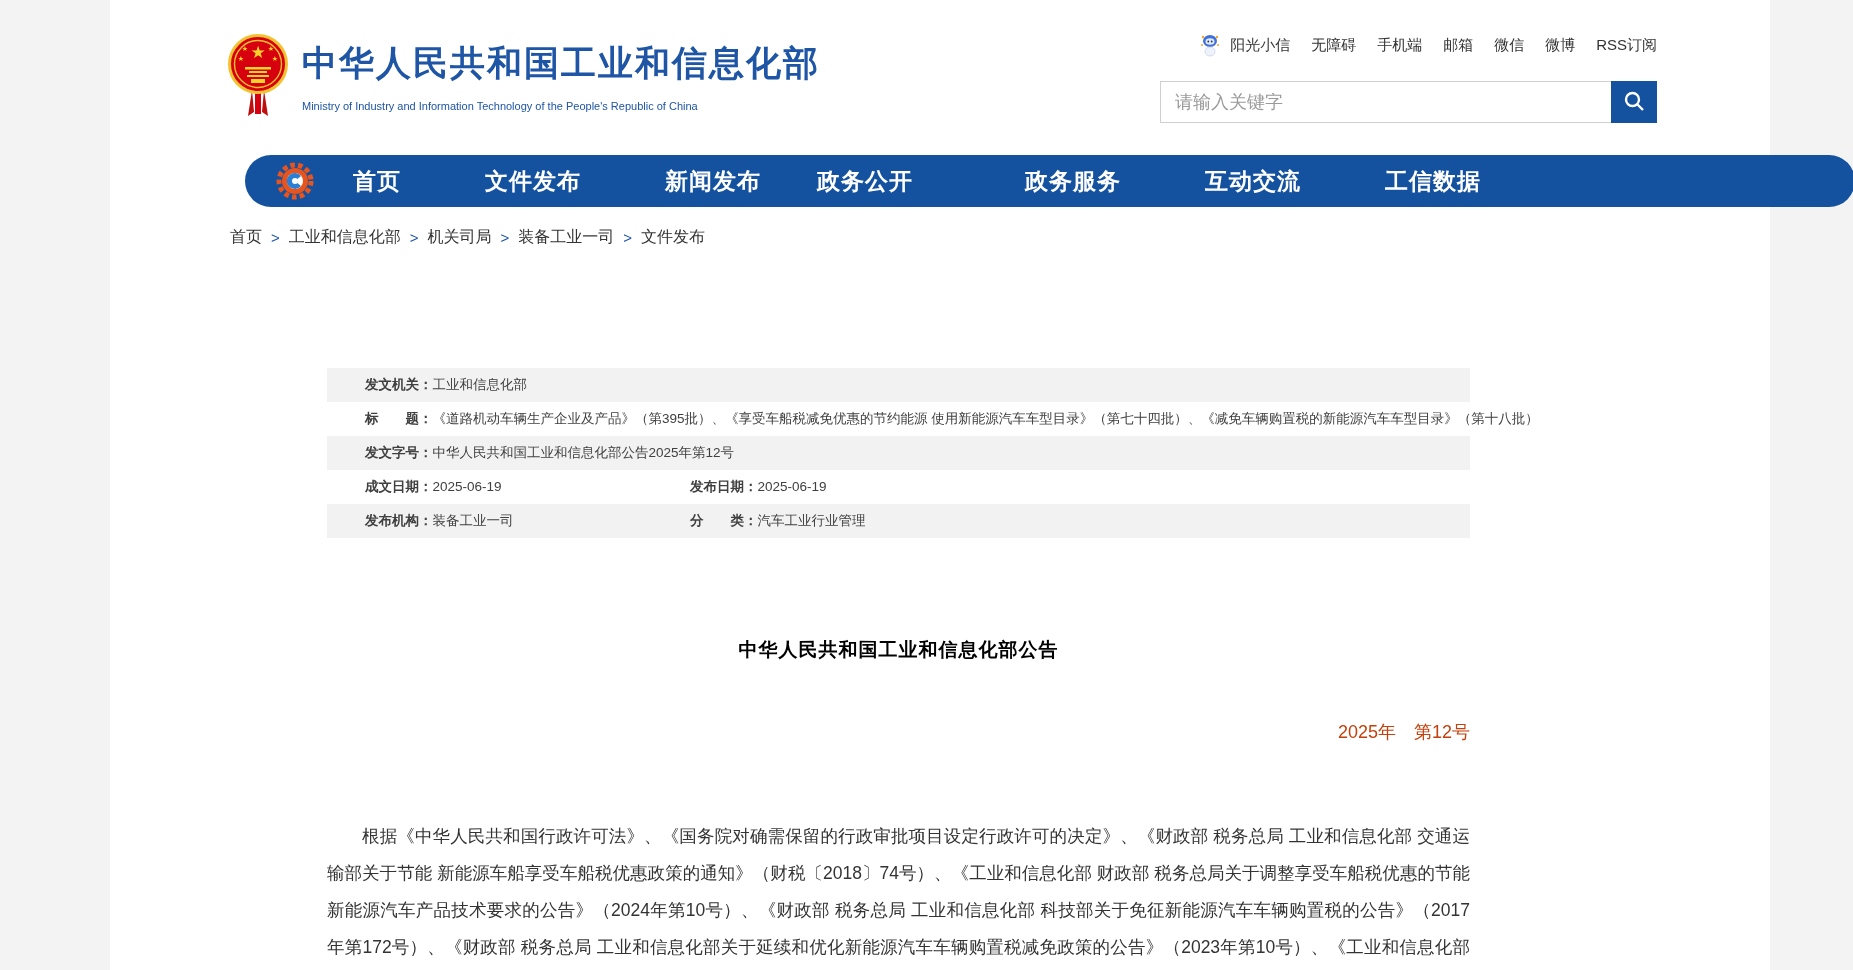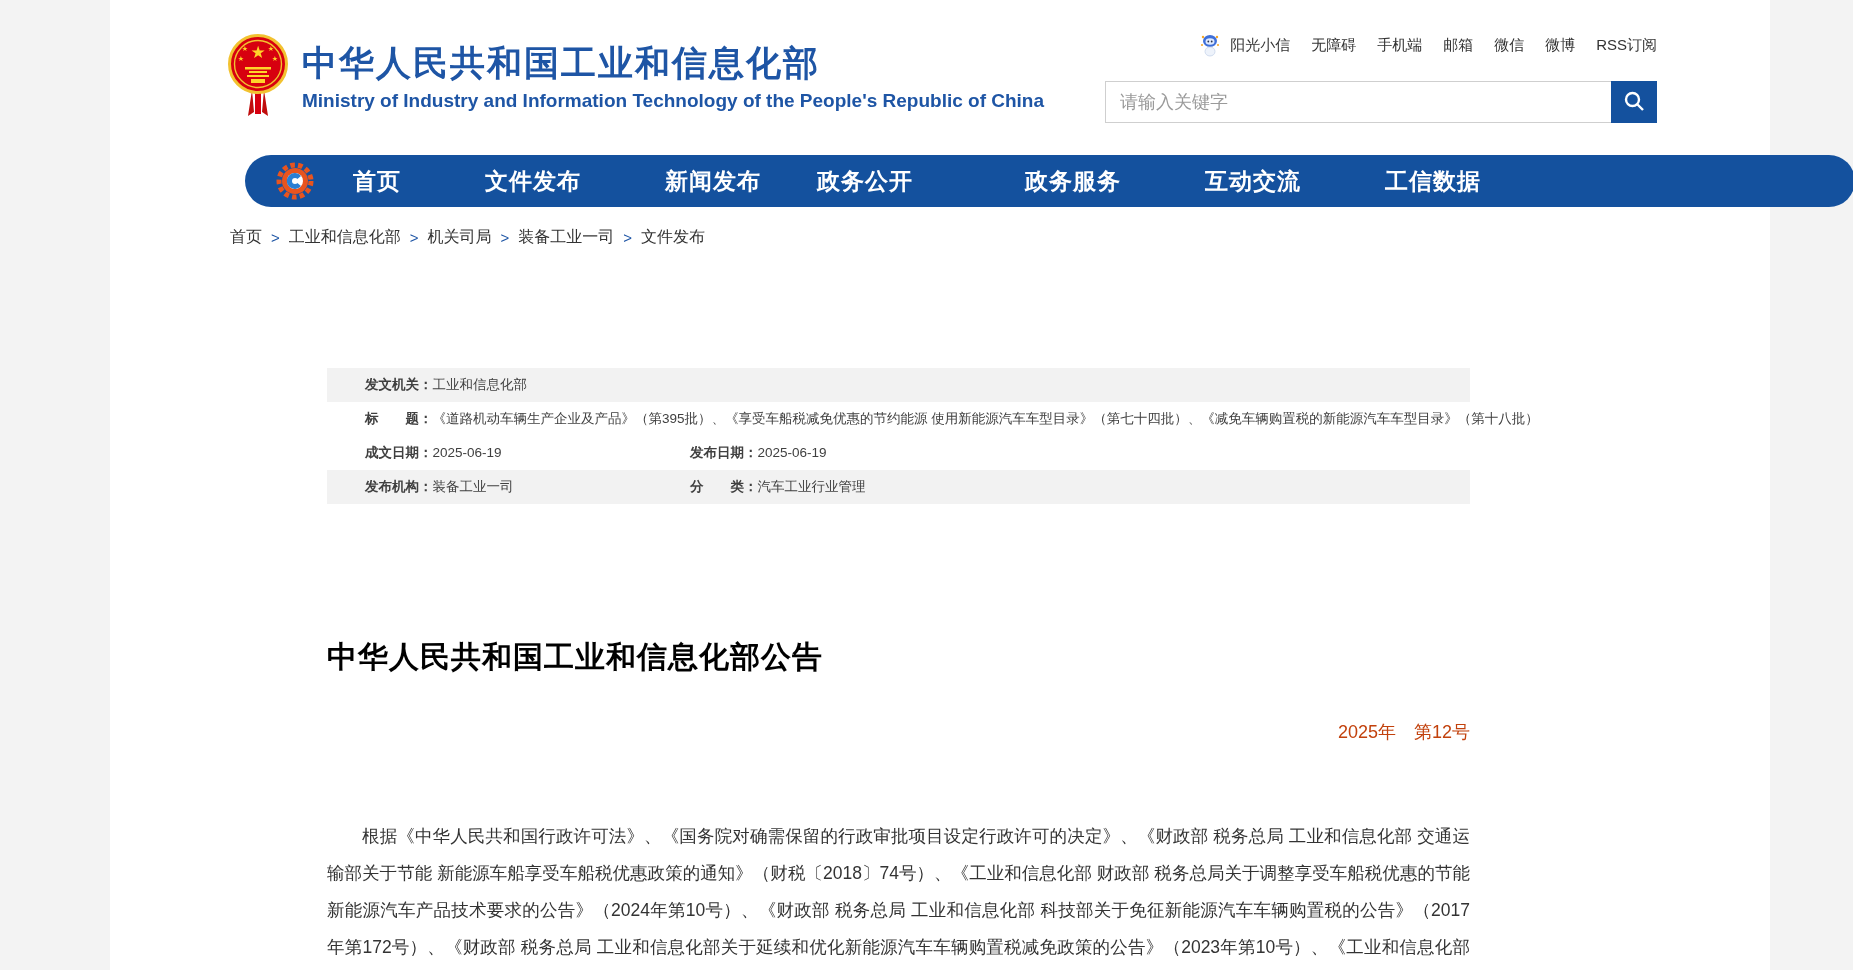--- a/index.html
+++ b/index.html
@@ -15,33 +15,33 @@
     background:#ffffff;
   }
   
   .emblem { position:absolute; left:118px; top:34px; width:60px; height:86px; }
   .site-title-block { position:absolute; left:192px; top:42px; }
   .site-title {
     font-size:35px; font-weight:bold; color:#1e55a5; letter-spacing:2px;
     line-height:42px; white-space:nowrap;
   }
   .site-subtitle {
-    font-size:19px; font-weight:bold; color:#1e55a5; margin-top:6px; white-space:nowrap;
+    font-size:11px; font-weight:normal; color:#1e55a5; margin-top:16px; white-space:nowrap;
   }
   .quick-links {
     position:absolute; top:32px; right:113px; height:26px;
     display:flex; align-items:center; gap:21px;
   }
   .quick-links a {
     font-size:15px; color:#333; text-decoration:none; white-space:nowrap;
     display:flex; align-items:center; gap:9px;
   }
   .robot-icon { width:22px; height:24px; display:inline-block; }
   .search-box {
-    position:absolute; top:81px; right:113px; width:552px; height:42px;
+    position:absolute; top:81px; right:113px; width:497px; height:42px;
     border:1px solid #cfcfcf; background:#fff; display:flex;
   }
   .search-input {
     flex:1; border:none; outline:none; font-size:18px; color:#333;
     padding:0 14px; font-family:"Liberation Sans","DejaVu Sans",sans-serif;
   }
   .search-input::placeholder { color:#9a9a9a; }
   .search-btn {
     width:46px; height:42px; margin:-1px -1px -1px 0; border:none; cursor:pointer;
     background:#14519e; display:flex; align-items:center; justify-content:center;
@@ -71,21 +71,21 @@
     height:34px; line-height:34px; font-size:13.5px; color:#404040;
     padding-left:38px; white-space:nowrap; position:relative;
   }
   .info-row.gray { background:#f2f2f2; }
   .info-label { color:#404040;font-weight:bold; }
   .info-value { color:#404040; }
   .info-cell-2 { position:absolute; left:363px; top:0; }
   
   .article-title {
     position:absolute; left:217px; top:637px; width:1143px;
-    text-align:left; font-size:30px; font-weight:bold; color:#000;
+    text-align:center; font-size:19px; font-weight:bold; color:#000;
     letter-spacing:1px;
   }
   .article-issue {
     position:absolute; left:217px; top:720px; width:1143px;
     text-align:right; font-size:18px; color:#c2410c;
   }
   .article-body {
     position:absolute; left:217px; top:818px; width:1143px;
     font-size:17.5px; line-height:37px; color:#333;
     text-align:justify; text-indent:2em;
@@ -200,20 +200,23 @@
     <a href="#">文件发布</a>
   </div>
 
   <div class="doc-info">
     <div class="info-row gray">
       <span class="info-label">发文机关：</span><span class="info-value">工业和信息化部</span>
     </div>
     <div class="info-row">
       <span class="info-label">标　　题：</span><span class="info-value">《道路机动车辆生产企业及产品》（第395批）、《享受车船税减免优惠的节约能源 使用新能源汽车车型目录》（第七十四批）、《减免车辆购置税的新能源汽车车型目录》（第十八批）</span>
     </div>
+    <div class="info-row gray">
+      <span class="info-label">发文字号：</span><span class="info-value">中华人民共和国工业和信息化部公告2025年第12号</span>
+    </div>
     <div class="info-row">
       <span class="info-label">成文日期：</span><span class="info-value">2025-06-19</span>
       <span class="info-cell-2"><span class="info-label">发布日期：</span><span class="info-value">2025-06-19</span></span>
     </div>
     <div class="info-row gray">
       <span class="info-label">发布机构：</span><span class="info-value">装备工业一司</span>
       <span class="info-cell-2"><span class="info-label">分　　类：</span><span class="info-value">汽车工业行业管理</span></span>
     </div>
   </div>
 

